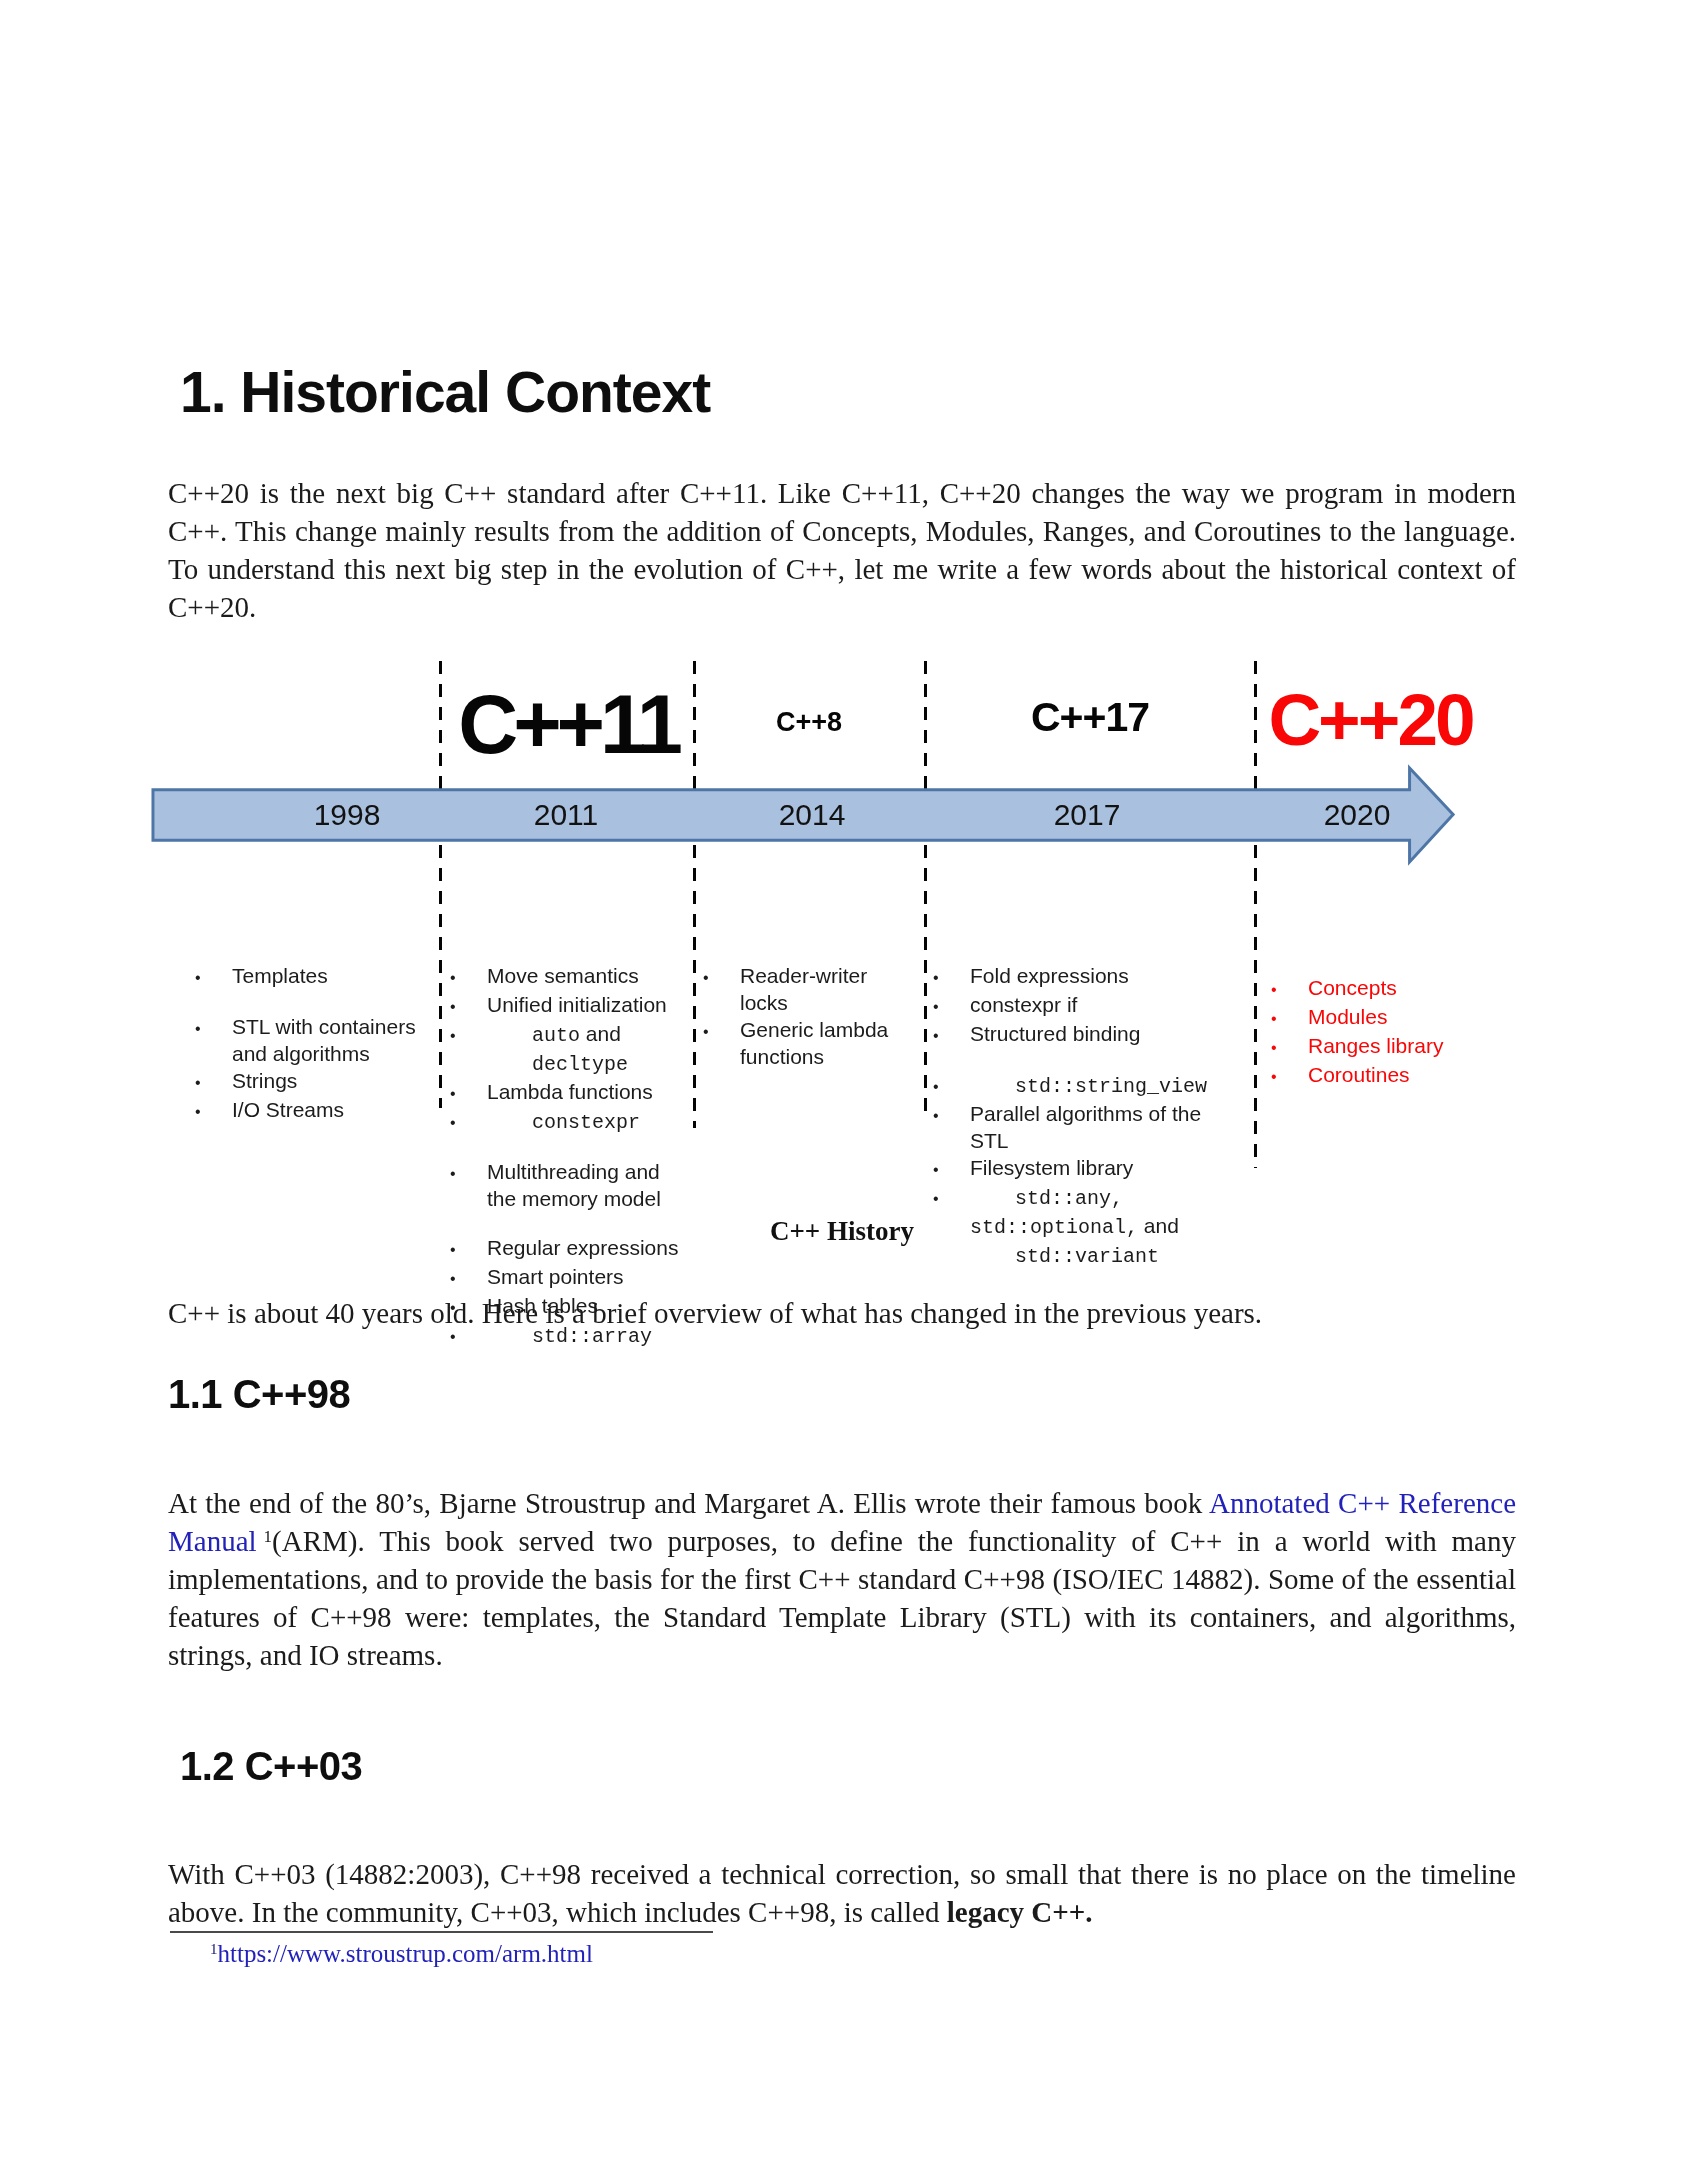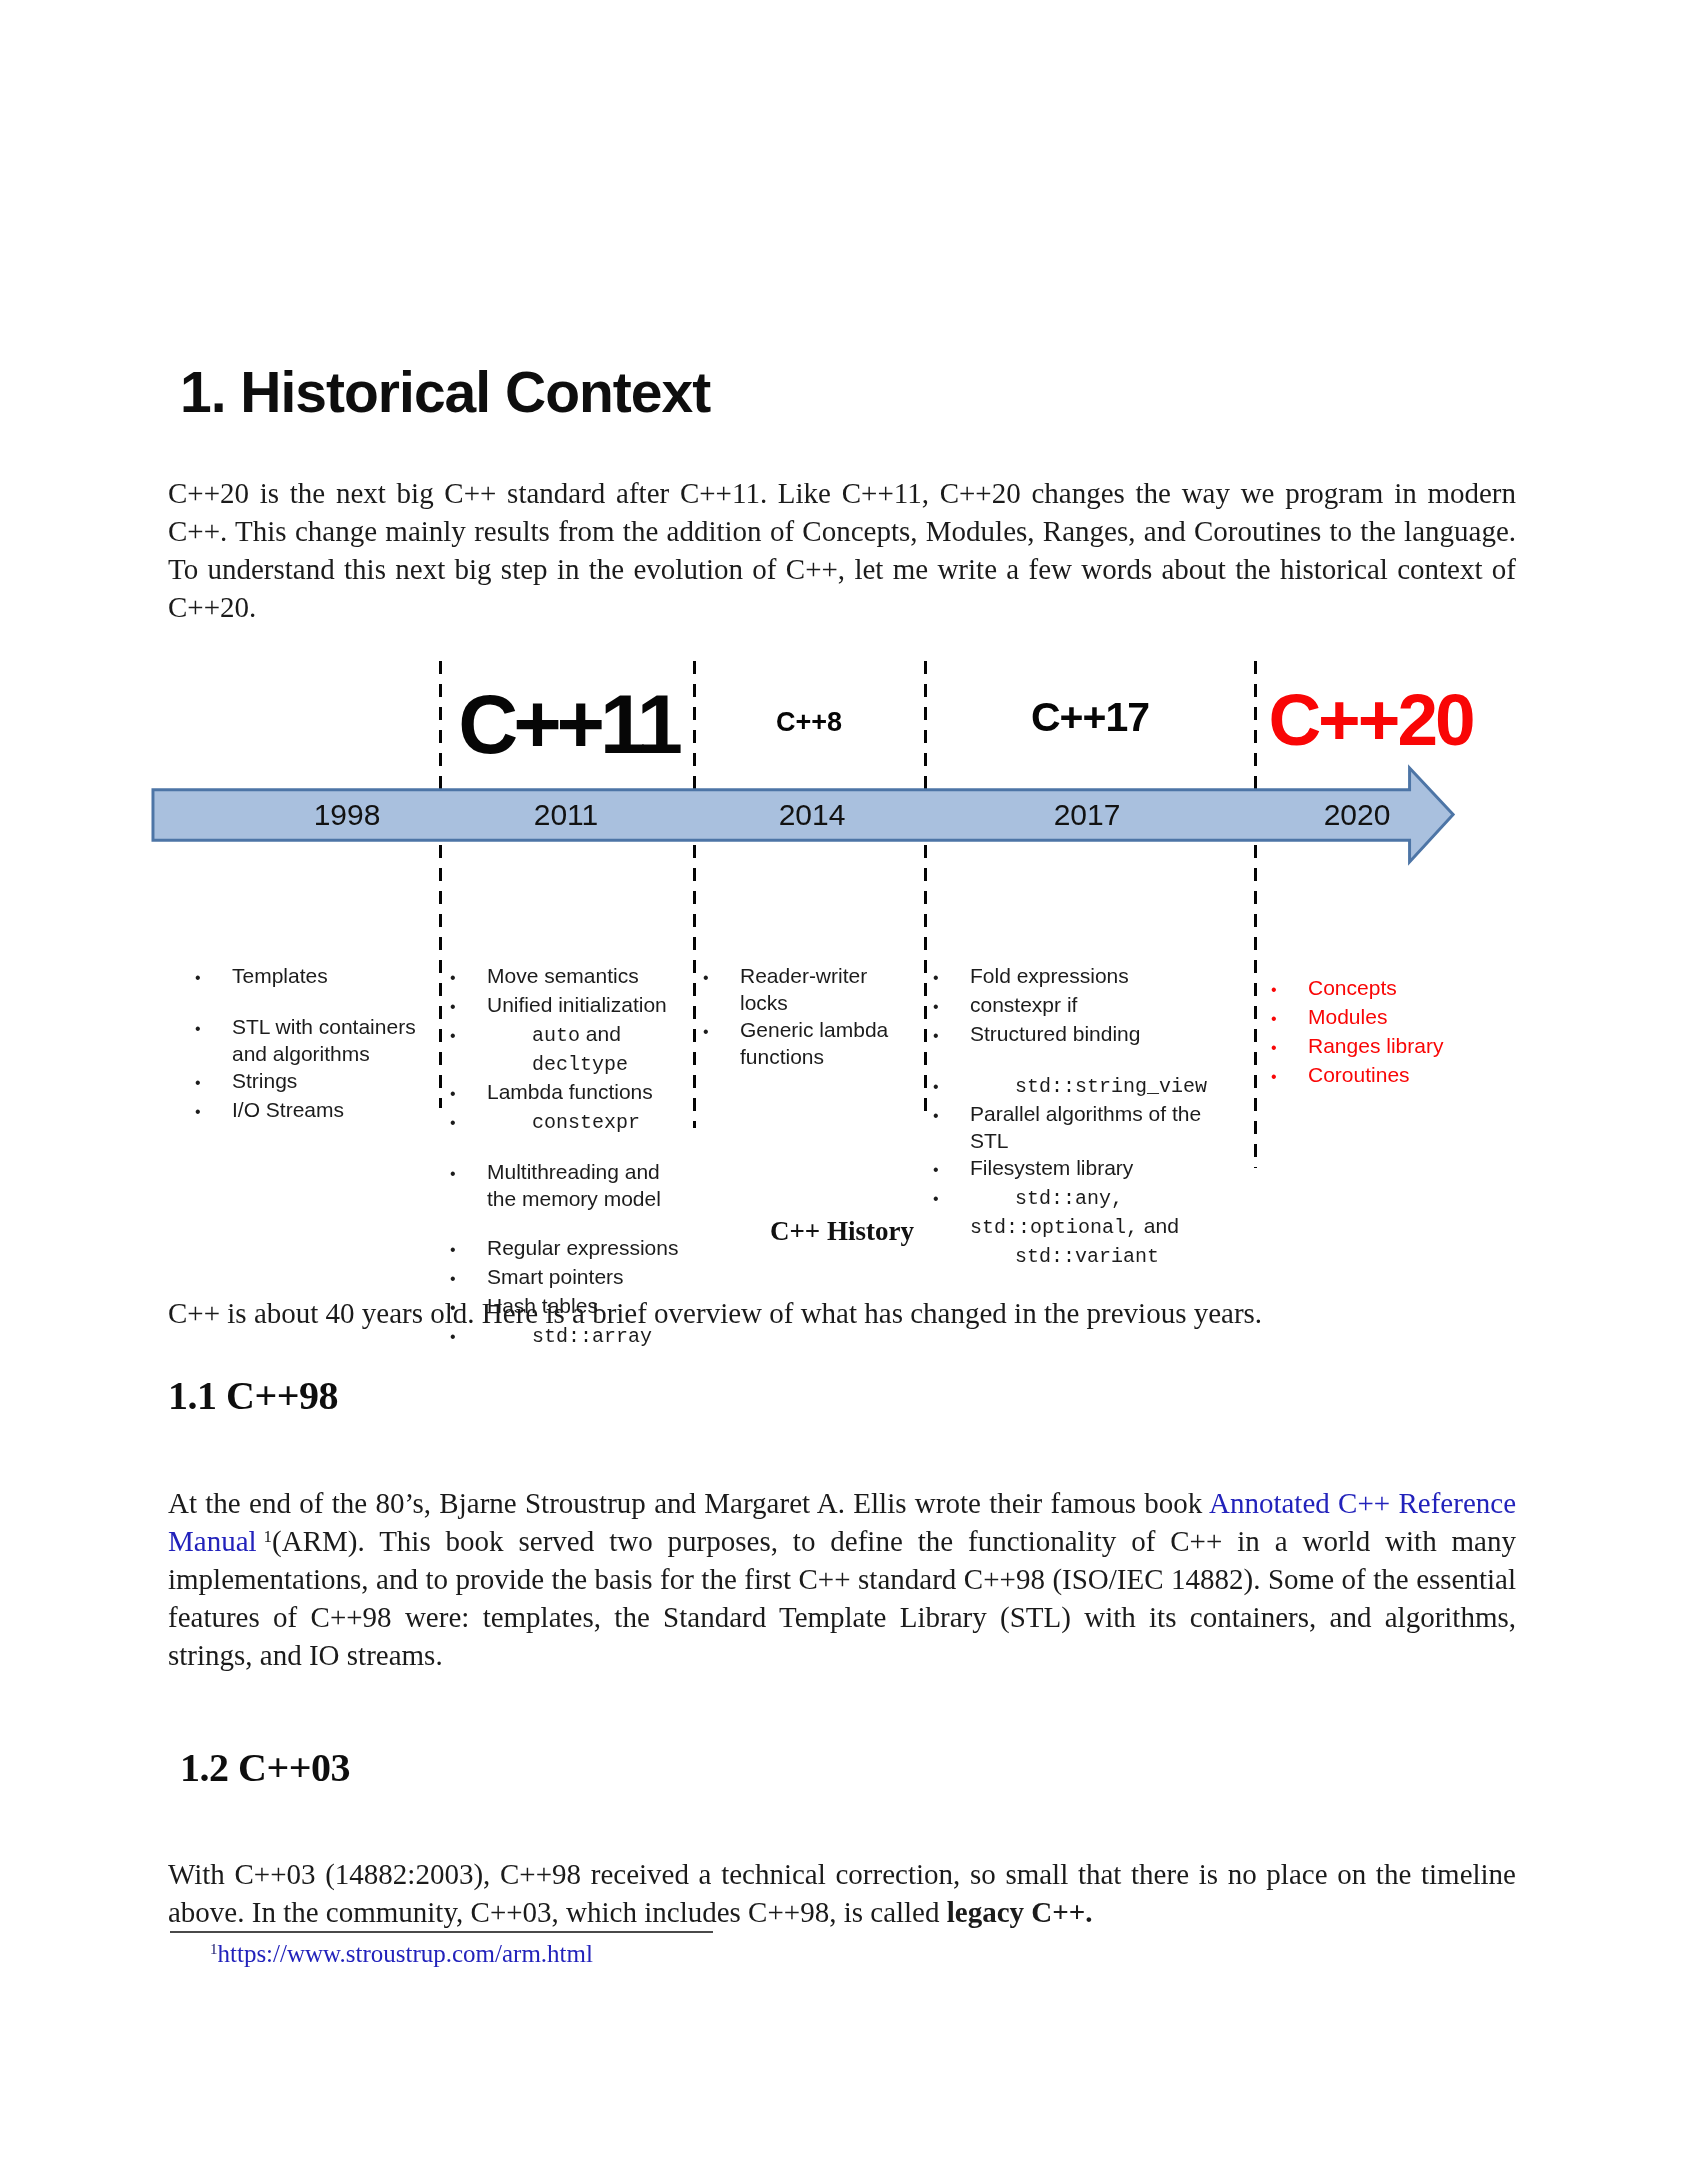--- a/index.html
+++ b/index.html
@@ -11,21 +11,21 @@
     width:1683px;height:2178px;background:#ffffff;position:relative;
     font-family:"Liberation Serif",serif;color:var(--text);
     overflow:hidden;
   }
   .abs{position:absolute;}
   .h1{
     font-family:"Liberation Sans",sans-serif;font-weight:bold;
     font-size:57px;letter-spacing:-1px;color:#0e0e0e;
   }
   .h2{
-    font-family:Liberation Serif, serif;font-weight:bold;
+    font-family:Liberation Sans, sans-serif;font-weight:bold;
     font-size:40px;letter-spacing:-0.5px;color:#0e0e0e;
   }
   .para{font-size:29px;line-height:38px;text-align:justify;color:#1b1b1b;margin-top:21px;}
   a.doclink{color:var(--link);text-decoration:none;cursor:pointer;}
   sup.fnmark{font-size:17px;vertical-align:9px;line-height:0;}
   .boldserif{font-weight:bold;}
   
   .vdash{
     width:3px;
     background:repeating-linear-gradient(to bottom,#050505 0 13px,transparent 13px 23px);

